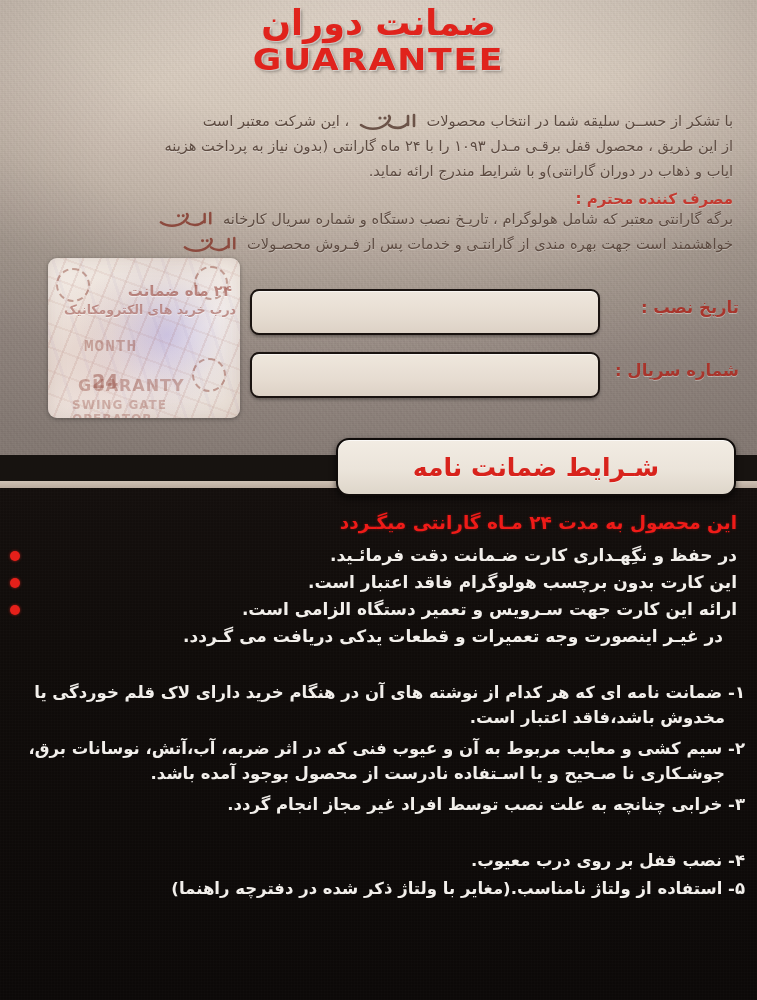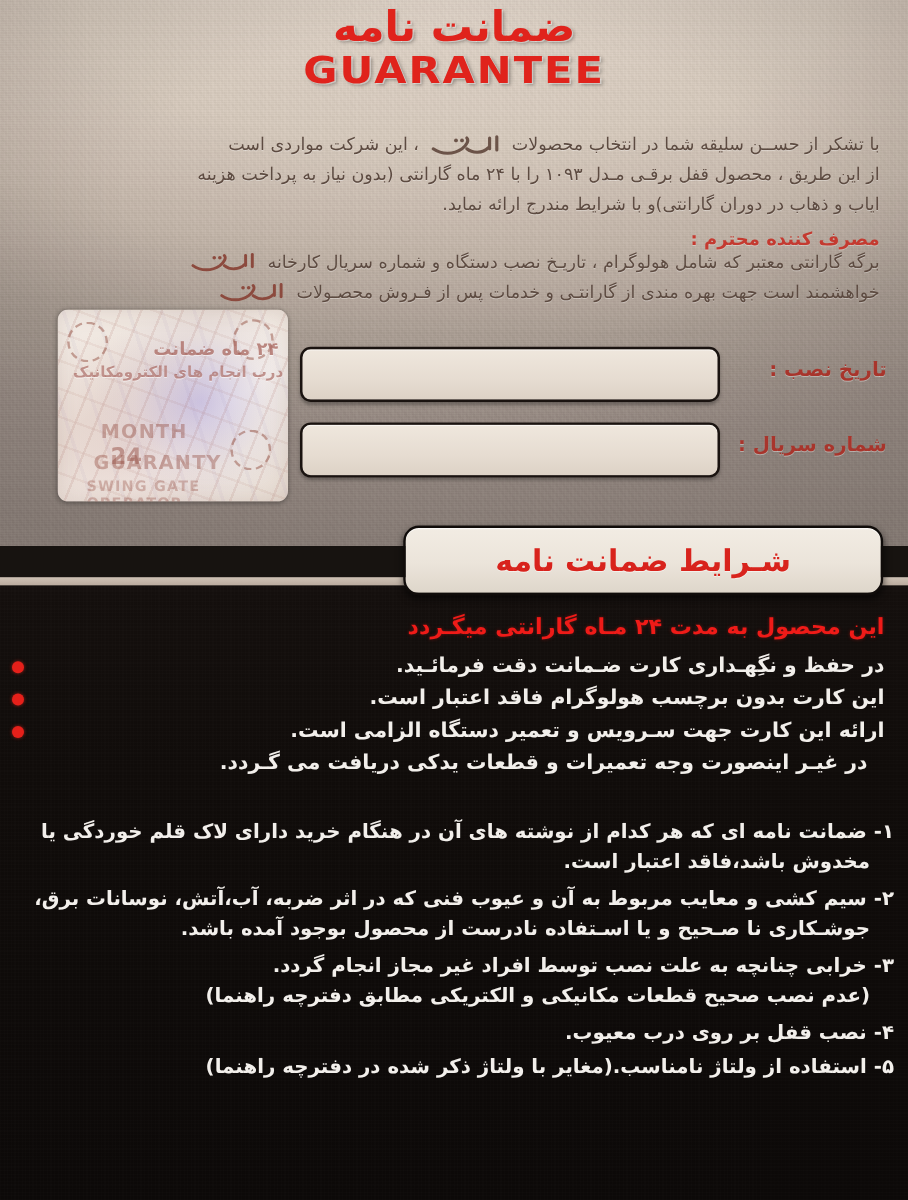--- a/index.html
+++ b/index.html
@@ -111,22 +111,22 @@
     position:absolute;right:8px;top:24px;direction:rtl;
     color:rgba(150,70,60,.62);font-size:15px;font-weight:bold;
     text-shadow:0 1px 0 rgba(255,255,255,.5);
   }
   .holo-t2{
     position:absolute;right:4px;top:44px;direction:rtl;
     color:rgba(150,70,60,.55);font-size:12.5px;font-weight:bold;
     text-shadow:0 1px 0 rgba(255,255,255,.5);
   }
   .holo-t3{
-    position:absolute;left:36px;top:92px;
-    color:rgba(150,80,70,.42);font-size:16px;font-weight:bold;letter-spacing:1px;
+    position:absolute;left:36px;top:80px;
+    color:rgba(150,80,70,.42);font-size:16px;font-weight:bold;letter-spacing:1px;font-family:Liberation Mono, monospace;
   }
   .holo-t4{
     position:absolute;left:30px;top:118px;
     color:rgba(150,80,70,.42);font-size:16px;font-weight:bold;letter-spacing:1px;
   }
   .holo-t5{
     position:absolute;left:24px;top:140px;
     color:rgba(150,80,70,.35);font-size:12px;font-weight:bold;letter-spacing:1px;
   }
   .holo-num{
@@ -186,40 +186,40 @@
 <body>
 
 <div id="card">
 
   <div class="top-panel">
     <div class="grain"></div>
     <div class="vig"></div>
   </div>
 
   <div class="header">
-    <div class="h-fa">ضمانت نامه</div>
+    <div class="h-fa">ضمانت دوران</div>
     <div class="h-en">GUARANTEE</div>
   </div>
 
   <div class="para" style="right:24px;top:108px;width:645px;">
     <div>
       <span>با تشکر از حســن سلیقه شما در انتخاب محصولات</span>
       <span class="brandmark logo">
         <svg viewBox="0 0 60 19" width="60" height="19" aria-hidden="true">
           <g fill="none" stroke="#6b5348" stroke-width="2.6" stroke-linecap="round" stroke-linejoin="round">
             <path d="M3 12 C10 17, 20 17, 27 12 C31 9, 33 5, 31 3"></path>
             <path d="M31 12 C36 16, 44 16, 49 11"></path>
             <path d="M50 3 L50 12"></path>
             <path d="M56 2 L56 13"></path>
           </g>
           <circle cx="22" cy="5" r="1.6" fill="#6b5348"></circle>
           <circle cx="27" cy="5" r="1.6" fill="#6b5348"></circle>
         </svg>
       </span>
-      <span>، این شرکت مواردی است</span>
+      <span>، این شرکت معتبر است</span>
     </div>
     <div>از این طریق ، محصول قفل برقـی مـدل ۱۰۹۳ را با ۲۴ ماه گارانتی (بدون نیاز به پرداخت هزینه</div>
     <div>ایاب و ذهاب در دوران گارانتی)و با شرایط مندرج ارائه نماید.</div>
   </div>
 
   <div class="sub-head" style="right:24px;top:190px;">مصرف کننده محترم :</div>
 
   <div class="para" style="right:24px;top:206px;width:645px;">
     <div>
       <span>برگه گارانتی معتبر که شامل هولوگرام ، تاریـخ نصب دستگاه و شماره سریال کارخانه</span>
@@ -252,21 +252,21 @@
       </span>
     </div>
   </div>
 
   <div class="holo">
     <div class="holo-pat"></div>
     <div class="holo-ring" style="left:8px;top:10px;"></div>
     <div class="holo-ring" style="right:12px;top:8px;"></div>
     <div class="holo-ring" style="right:14px;bottom:26px;"></div>
     <div class="holo-t1">۲۴ ماه ضمانت</div>
-    <div class="holo-t2">درب انجام های الکترومکانیک</div>
+    <div class="holo-t2">درب خرید های الکترومکانیک</div>
     <div class="holo-num">24</div>
     <div class="holo-t3">MONTH</div>
     <div class="holo-t4">GUARANTY</div>
     <div class="holo-t5">SWING GATE OPERATOR</div>
   </div>
 
   <div class="field" style="left:250px;top:289px;width:346px;height:42px;"></div>
   <div class="field-label" style="right:18px;top:298px;">تاریخ نصب :</div>
 
   <div class="field" style="left:250px;top:352px;width:346px;height:42px;"></div>
@@ -311,21 +311,20 @@
       <span>سیم کشی و معایب مربوط به آن و عیوب فنی که در اثر ضربه، آب،آتش، نوسانات برق،</span>
     </div>
     <div style="padding-right:20px;">جوشـکاری نا صـحیح و یا اسـتفاده نادرست  از محصول بوجود آمده باشد.</div>
   </div>
 
   <div class="numlist" style="right:12px;top:793px;width:733px;text-align:right;">
     <div>
       <span>۳-</span>
       <span>خرابی چنانچه به علت نصب توسط افراد غیر مجاز انجام گردد.</span>
     </div>
-    <div style="padding-right:20px;">(عدم نصب صحیح قطعات مکانیکی و الکتریکی مطابق دفترچه راهنما)</div>
   </div>
 
   <div class="numlist" style="right:12px;top:849px;width:733px;">
     <div>
       <span>۴-</span>
       <span>نصب قفل بر روی درب معیوب.</span>
     </div>
   </div>
 
   <div class="numlist" style="right:12px;top:877px;width:733px;">

